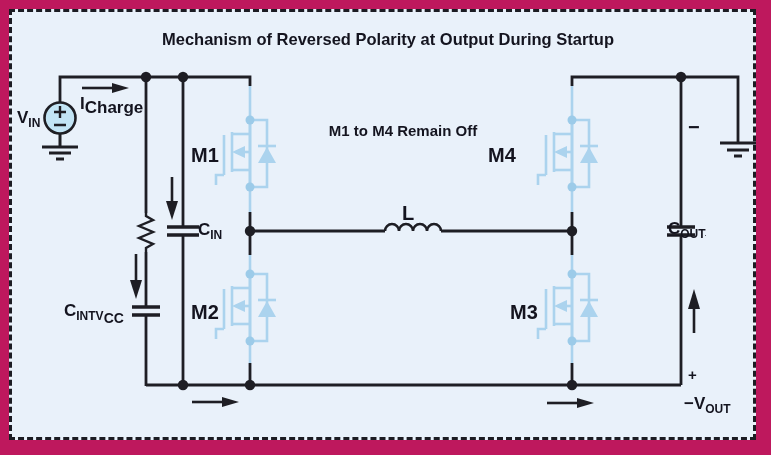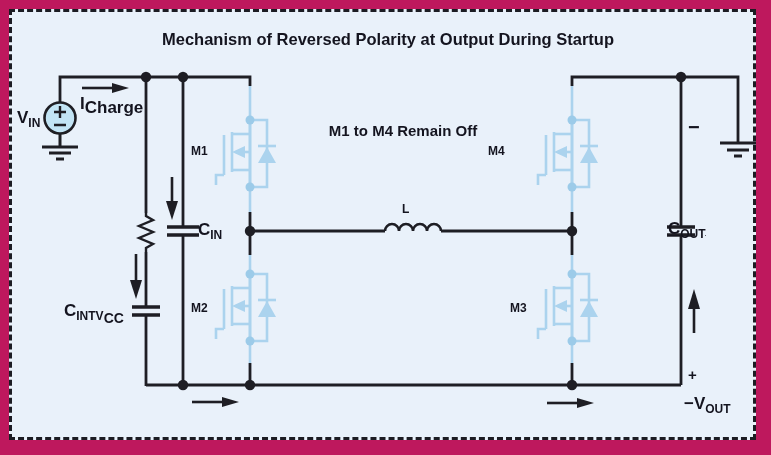--- a/index.html
+++ b/index.html
@@ -1,21 +1,21 @@
 <!DOCTYPE html>
 <html><head>
 <meta charset="utf-8">
 <style>
   html,body{margin:0;padding:0;background:#ffffff;font-family:"Liberation Sans",sans-serif;}
   #stage{position:relative;width:771px;height:455px;background:#be185d;overflow:hidden;}
   #frame{position:absolute;left:9px;top:9px;width:747px;height:431px;
          border:3px dashed #1c1c23;background:#e9f1fa;box-sizing:border-box;}
   #circuit{position:absolute;left:0;top:0;width:771px;height:455px;}
   .lbl{position:absolute;font-weight:bold;color:#14141f;white-space:nowrap;line-height:1;}
-  .t17{font-size:17px;} .t16{font-size:12px;} .t15{font-size:15px;}
+  .t17{font-size:17px;} .t16{font-size:20px;} .t15{font-size:15px;}
   .sub{font-size:12px;position:relative;top:4px;letter-spacing:0;}
   .subsub{font-size:14px;position:relative;top:7px;}
   .title{font-size:16.5px;width:520px;text-align:center;}
   .note{font-size:15px;width:240px;text-align:center;margin-top:24px;}
   .bigminus{font-size:20px;}
 </style>
 </head>
 <body>
 
 <div id="stage">

